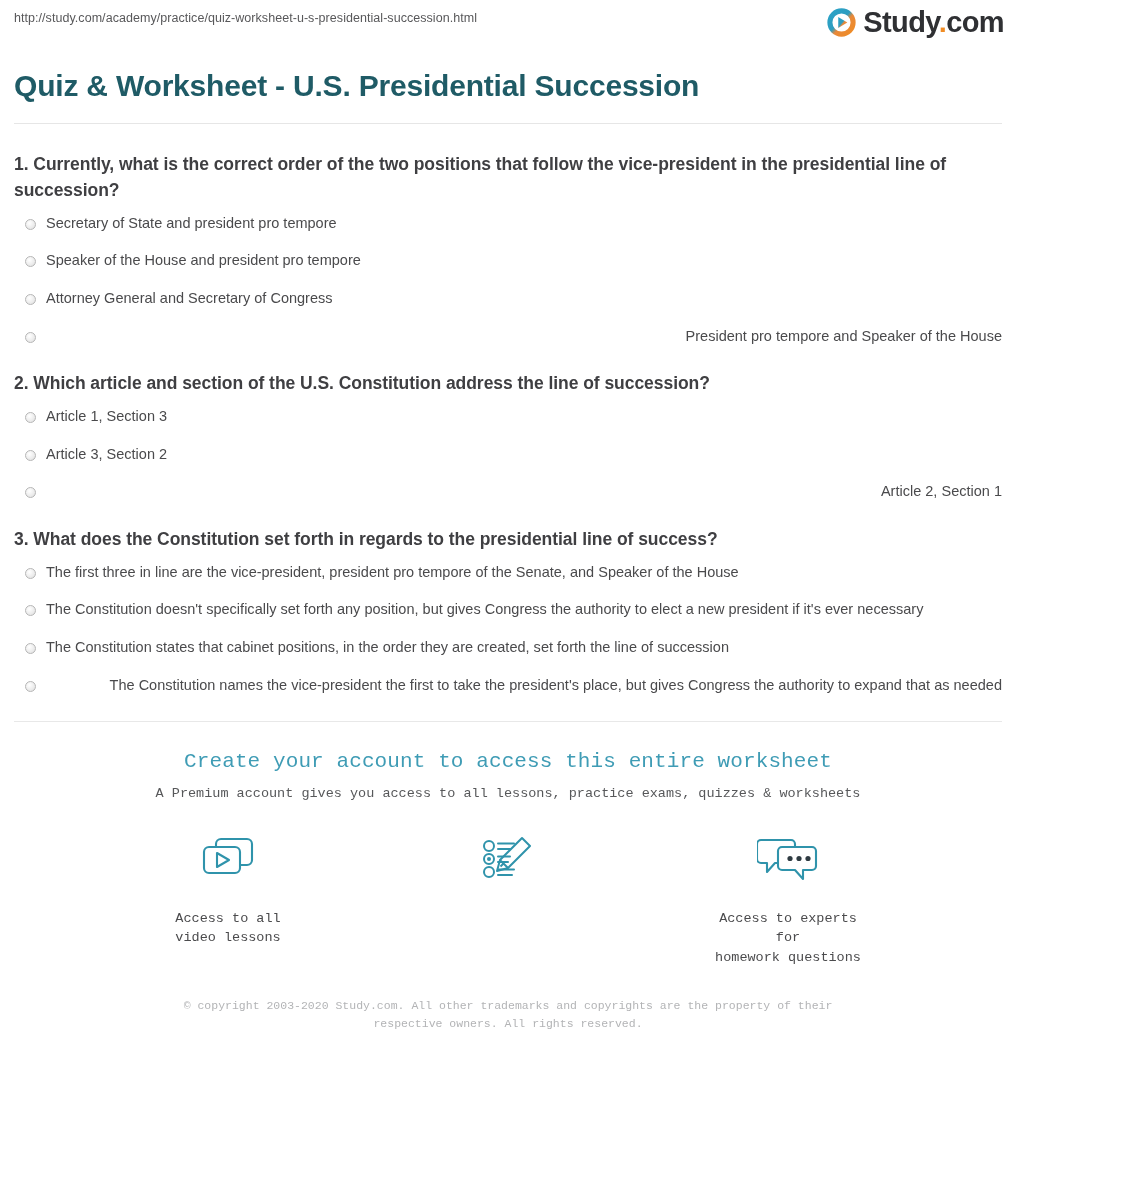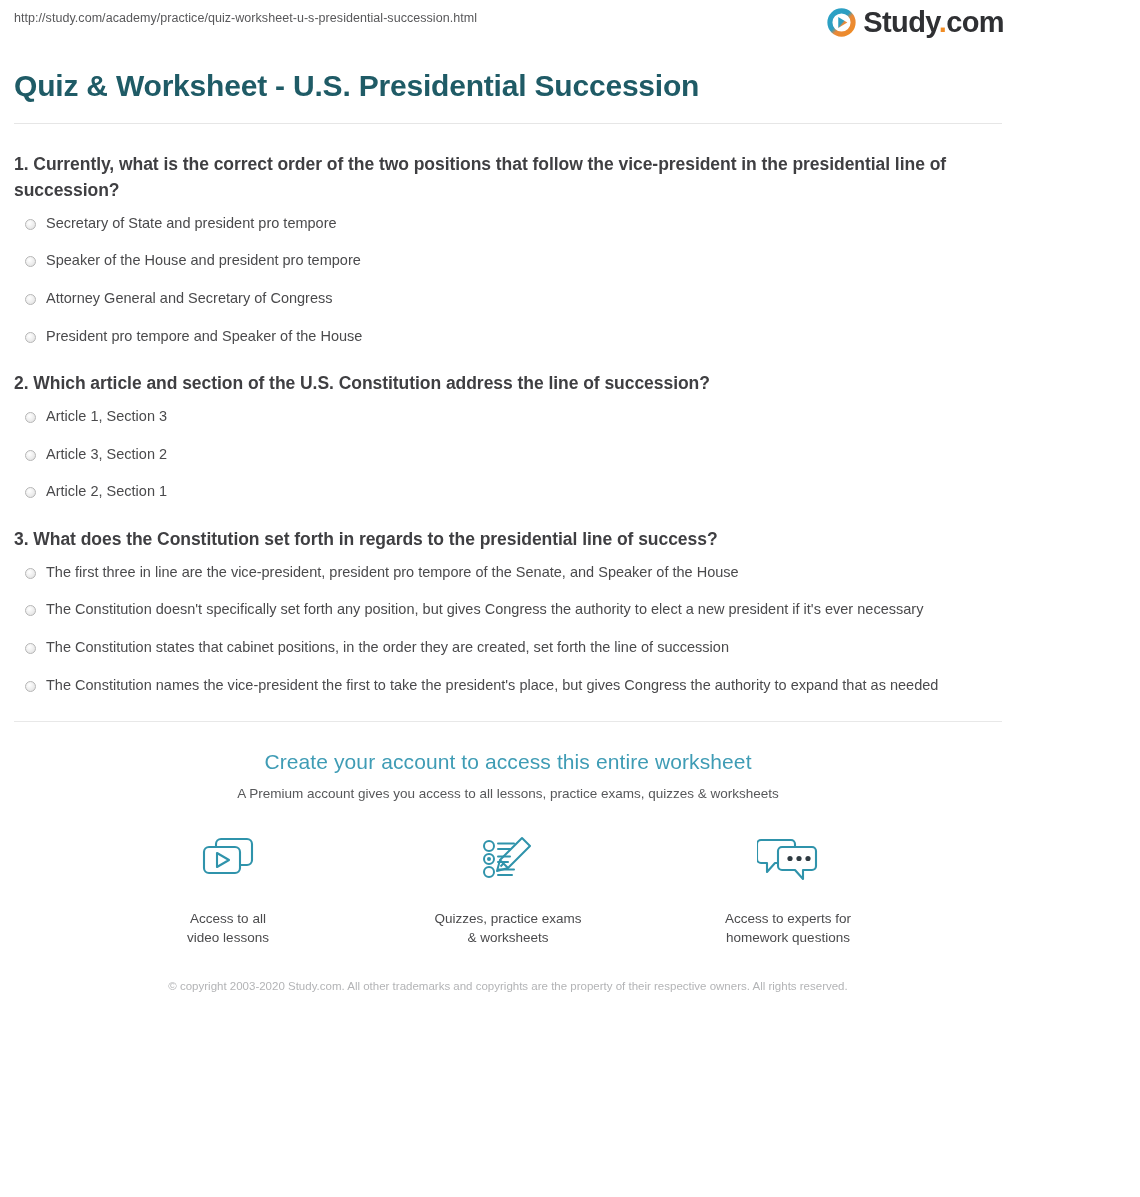--- a/index.html
+++ b/index.html
@@ -97,21 +97,21 @@
     list-style: none;
     margin: 0;
     padding: 0;
   }
   .choice {
     display: flex;
     align-items: flex-start;
     margin: 0 0 21px 0;
     padding-left: 11px;
   }
-  .choice:last-child { margin-bottom: 4px; }
+  .choice:last-child { margin-bottom: 4px; justify-content: space-between; }
   .radio {
     flex: 0 0 auto;
     width: 11px;
     height: 11px;
     margin-top: 4px;
     margin-right: 10px;
     border-radius: 50%;
     border: 1px solid #b6b6b6;
     background: radial-gradient(circle at 38% 34%, #ffffff 0%, #ececec 58%, #dcdcdc 100%);
     box-sizing: border-box;
@@ -128,20 +128,21 @@
 
   
   .promo-rule {
     border: 0;
     border-top: 1px solid #e8e8e8;
     margin: 28px 14px 0 14px;
   }
   .promo {
     text-align: center;
     padding: 0 14px;
+    font-family: Liberation Mono, monospace;
   }
   .promo-heading {
     margin: 27px 0 0 0;
     font-size: 21px;
     font-weight: normal;
     color: #3f9cb5;
     letter-spacing: 0.1px;
     line-height: 1.2;
   }
   .promo-sub {
@@ -313,22 +314,20 @@
             <line x1="19" y1="27" x2="29" y2="27" stroke="#2f93ab" stroke-width="2" stroke-linecap="round"></line>
             <line x1="19" y1="34.5" x2="35" y2="34.5" stroke="#2f93ab" stroke-width="2" stroke-linecap="round"></line>
             <line x1="19" y1="40" x2="33" y2="40" stroke="#2f93ab" stroke-width="2" stroke-linecap="round"></line>
             <g stroke="#2f93ab" stroke-width="2" fill="none" stroke-linejoin="round">
               <path d="M43 3 L51 11 L29 33 L21 25 Z"></path>
               <path d="M21 25 L18 36 L29 33"></path>
               <line x1="24.5" y1="28.5" x2="21.5" y2="31.5"></line>
             </g>
           </svg>
         </div>
-        <div class="feature-label">Quizzes, practice exams
-&amp; worksheets</div>
       </div>
 
       <div class="feature">
         <div class="feature-icon">
           <svg width="62" height="48" viewBox="0 0 62 48">
             <path d="M4 5 h30 a4 4 0 0 1 4 4 v15 a4 4 0 0 1 -4 4 h-16 l-8 9 v-9 h-6 a4 4 0 0 1 -4 -4 v-15 a4 4 0 0 1 4 -4 z" fill="#ffffff" stroke="#2f93ab" stroke-width="2.1" stroke-linejoin="round"></path>
             <path d="M25 12 h30 a4 4 0 0 1 4 4 v15 a4 4 0 0 1 -4 4 h-9 v9 l-8 -9 h-13 a4 4 0 0 1 -4 -4 v-15 a4 4 0 0 1 4 -4 z" fill="#ffffff" stroke="#2f93ab" stroke-width="2.1" stroke-linejoin="round"></path>
             <circle cx="33" cy="23.5" r="2.6" fill="#2f3b42"></circle>
             <circle cx="42" cy="23.5" r="2.6" fill="#2f3b42"></circle>
             <circle cx="51" cy="23.5" r="2.6" fill="#2f3b42"></circle>

